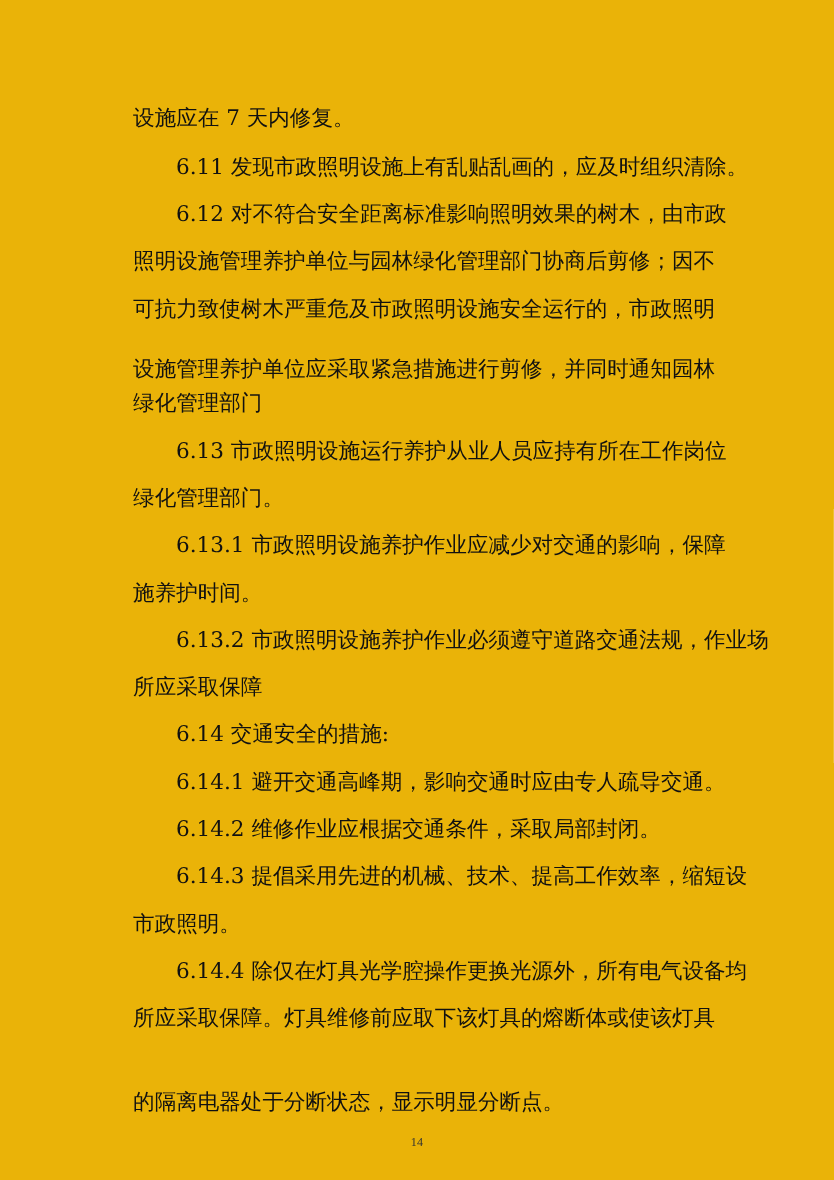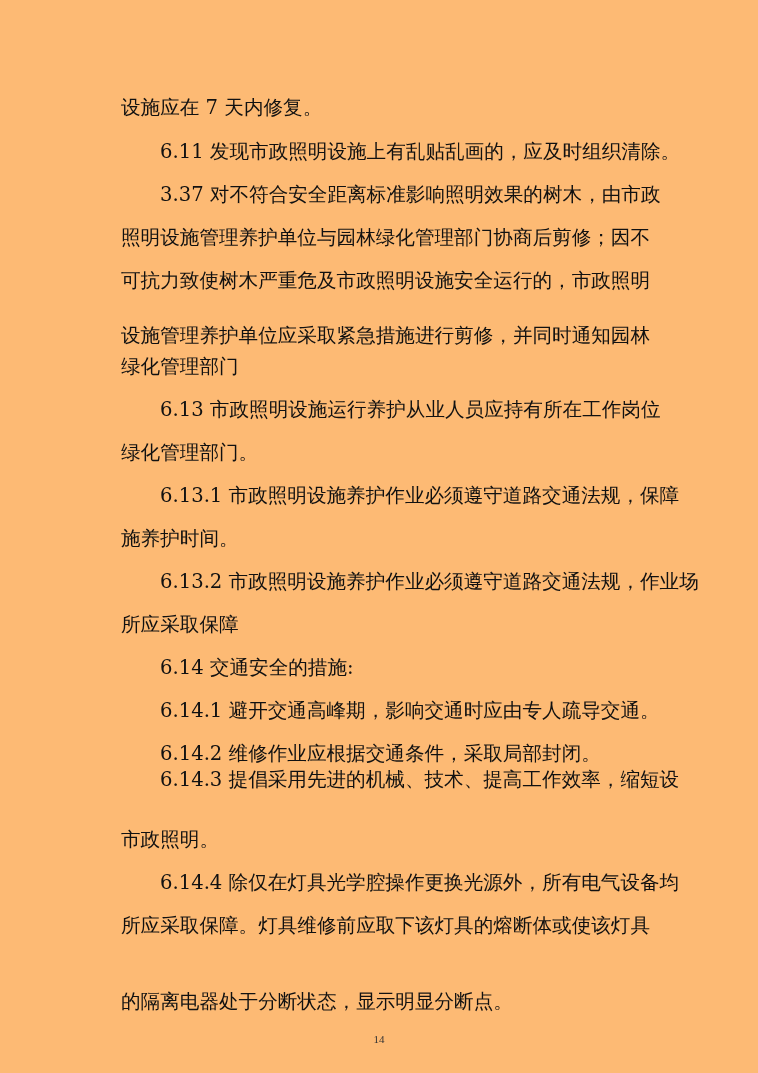--- a/index.html
+++ b/index.html
@@ -14,21 +14,21 @@
       overflow: hidden;
       font-family: "DejaVu Serif", "Liberation Serif", serif;
       color: #111111;
     }
     .page {
       position: absolute;
       left: 0;
       top: 0;
       width: 758px;
       height: 1073px;
-      background: #fdba74;
+      background: #eab308;
     }
     .content {
       position: absolute;
       left: 121px;
       top: 90px;
       width: 516px;
     }
     .line {
       position: absolute;
       left: 0;
@@ -52,34 +52,34 @@
       color: #333333;
     }
   </style>
 </head>
 <body>
 
 <div class="page">
   <div class="content">
     <div class="line" style="top:4px">设施应在 7 天内修复。</div>
     <div class="line indent" style="top:48px">6.11 发现市政照明设施上有乱贴乱画的，应及时组织清除。</div>
-    <div class="line indent" style="top:91px">3.37 对不符合安全距离标准影响照明效果的树木，由市政</div>
+    <div class="line indent" style="top:91px">6.12 对不符合安全距离标准影响照明效果的树木，由市政</div>
     <div class="line" style="top:134px">照明设施管理养护单位与园林绿化管理部门协商后剪修；因不</div>
     <div class="line" style="top:177px">可抗力致使树木严重危及市政照明设施安全运行的，市政照明</div>
     <div class="line" style="top:232px">设施管理养护单位应采取紧急措施进行剪修，并同时通知园林</div>
     <div class="line" style="top:263px">绿化管理部门</div>
     <div class="line indent" style="top:306px">6.13 市政照明设施运行养护从业人员应持有所在工作岗位</div>
     <div class="line" style="top:349px">绿化管理部门。</div>
-    <div class="line indent" style="top:392px">6.13.1 市政照明设施养护作业必须遵守道路交通法规，保障</div>
+    <div class="line indent" style="top:392px">6.13.1 市政照明设施养护作业应减少对交通的影响，保障</div>
     <div class="line" style="top:435px">施养护时间。</div>
     <div class="line indent" style="top:478px">6.13.2 市政照明设施养护作业必须遵守道路交通法规，作业场</div>
     <div class="line" style="top:521px">所应采取保障</div>
     <div class="line indent" style="top:564px">6.14 交通安全的措施:</div>
     <div class="line indent" style="top:607px">6.14.1 避开交通高峰期，影响交通时应由专人疏导交通。</div>
     <div class="line indent" style="top:650px">6.14.2 维修作业应根据交通条件，采取局部封闭。</div>
-    <div class="line indent" style="top:676px">6.14.3 提倡采用先进的机械、技术、提高工作效率，缩短设</div>
+    <div class="line indent" style="top:693px">6.14.3 提倡采用先进的机械、技术、提高工作效率，缩短设</div>
     <div class="line" style="top:736px">市政照明。</div>
     <div class="line indent" style="top:779px">6.14.4 除仅在灯具光学腔操作更换光源外，所有电气设备均</div>
     <div class="line" style="top:822px">所应采取保障。灯具维修前应取下该灯具的熔断体或使该灯具</div>
     <div class="line" style="top:898px">的隔离电器处于分断状态，显示明显分断点。</div>
   </div>
   <div class="page-number">14</div>
 </div>
 
 </body></html>

